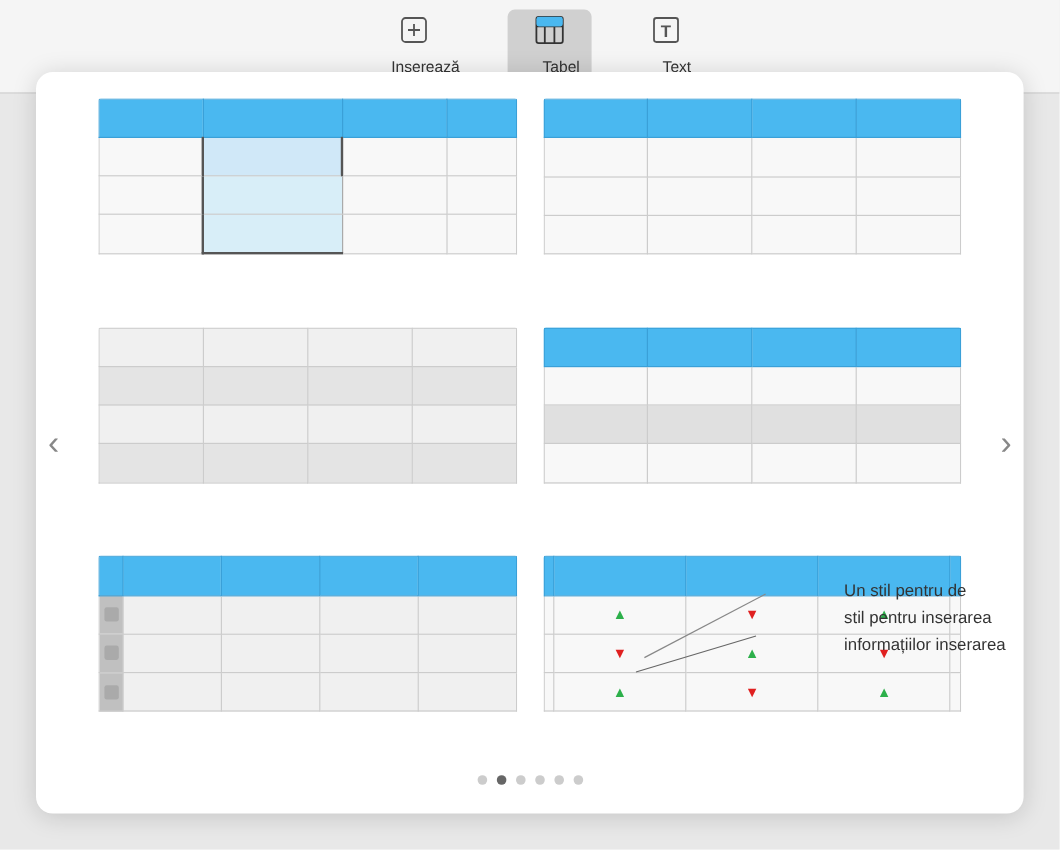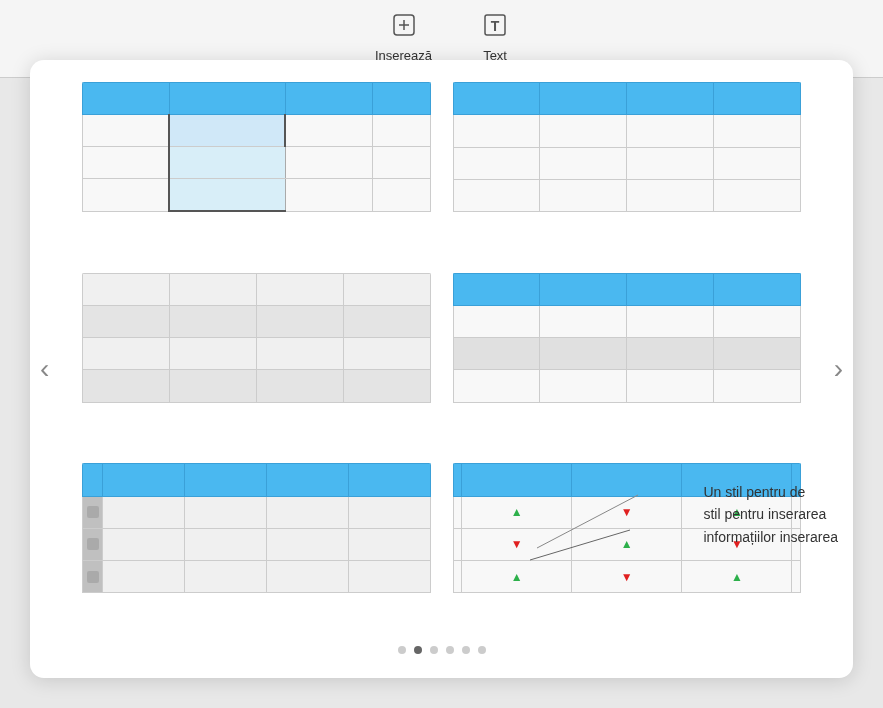--- a/index.html
+++ b/index.html
@@ -34,20 +34,21 @@
     .toolbar-item.active {
       background: #d0d0d0;
     }
     .toolbar-item .icon {
       font-size: 22px;
       color: #333;
     }
     .toolbar-item .label {
       font-size: 13px;
       color: #333;
+      margin-left: 19px;
     }
 
     
     .main-panel {
       position: absolute;
       top: 60px;
       left: 30px;
       right: 30px;
       bottom: 30px;
       background: white;
@@ -192,20 +193,32 @@
     <span class="icon">
       <svg width="26" height="26" viewBox="0 0 26 26" fill="none">
         <rect x="3" y="3" width="20" height="20" rx="3" stroke="#555" stroke-width="1.5" fill="none"></rect>
         <line x1="13" y1="8" x2="13" y2="18" stroke="#555" stroke-width="1.5"></line>
         <line x1="8" y1="13" x2="18" y2="13" stroke="#555" stroke-width="1.5"></line>
       </svg>
     </span>
     <span class="label">Inserează</span>
   </div>
 
+  <div class="toolbar-item active">
+    <span class="icon">
+      <svg width="26" height="26" viewBox="0 0 26 26" fill="none">
+        <rect x="2" y="2" width="22" height="22" rx="2" stroke="#333" stroke-width="1.5" fill="none"></rect>
+        <line x1="2" y1="10" x2="24" y2="10" stroke="#333" stroke-width="1.5"></line>
+        <line x1="9" y1="10" x2="9" y2="24" stroke="#333" stroke-width="1.5"></line>
+        <line x1="17" y1="10" x2="17" y2="24" stroke="#333" stroke-width="1.5"></line>
+        <rect x="2" y="2" width="22" height="8" rx="2" fill="#4ab8f0" stroke="none"></rect>
+      </svg>
+    </span>
+    <span class="label">Tabel</span>
+  </div>
 
 
   <div class="toolbar-item">
     <span class="icon">
       <svg width="26" height="26" viewBox="0 0 26 26" fill="none">
         <rect x="3" y="3" width="20" height="20" rx="2" stroke="#555" stroke-width="1.5" fill="none"></rect>
         <text x="13" y="19" text-anchor="middle" font-size="14" font-weight="bold" fill="#555">T</text>
       </svg>
     </span>
     <span class="label">Text</span>

